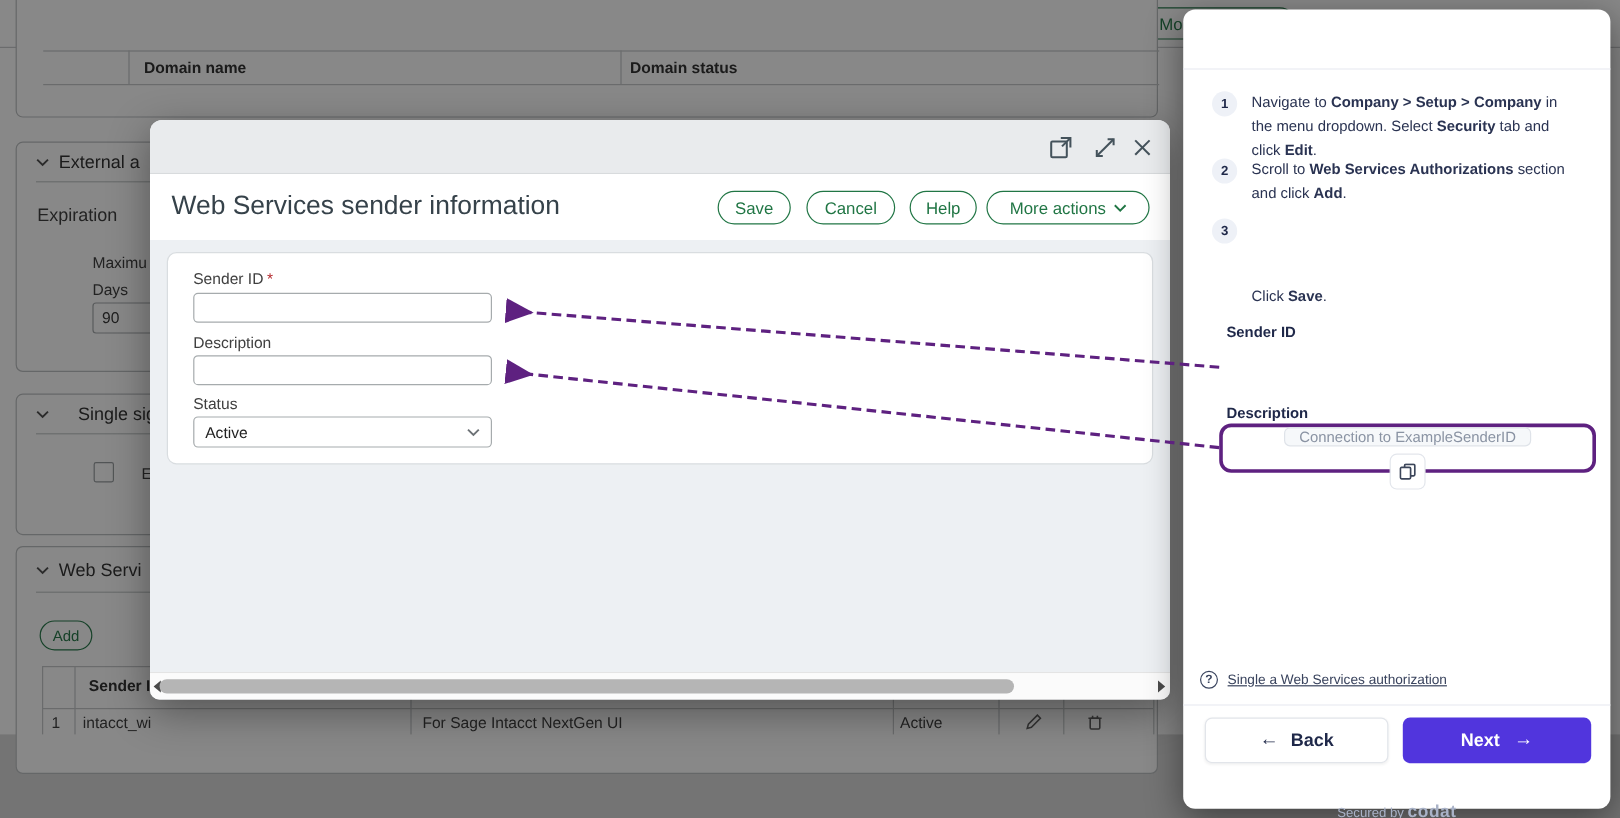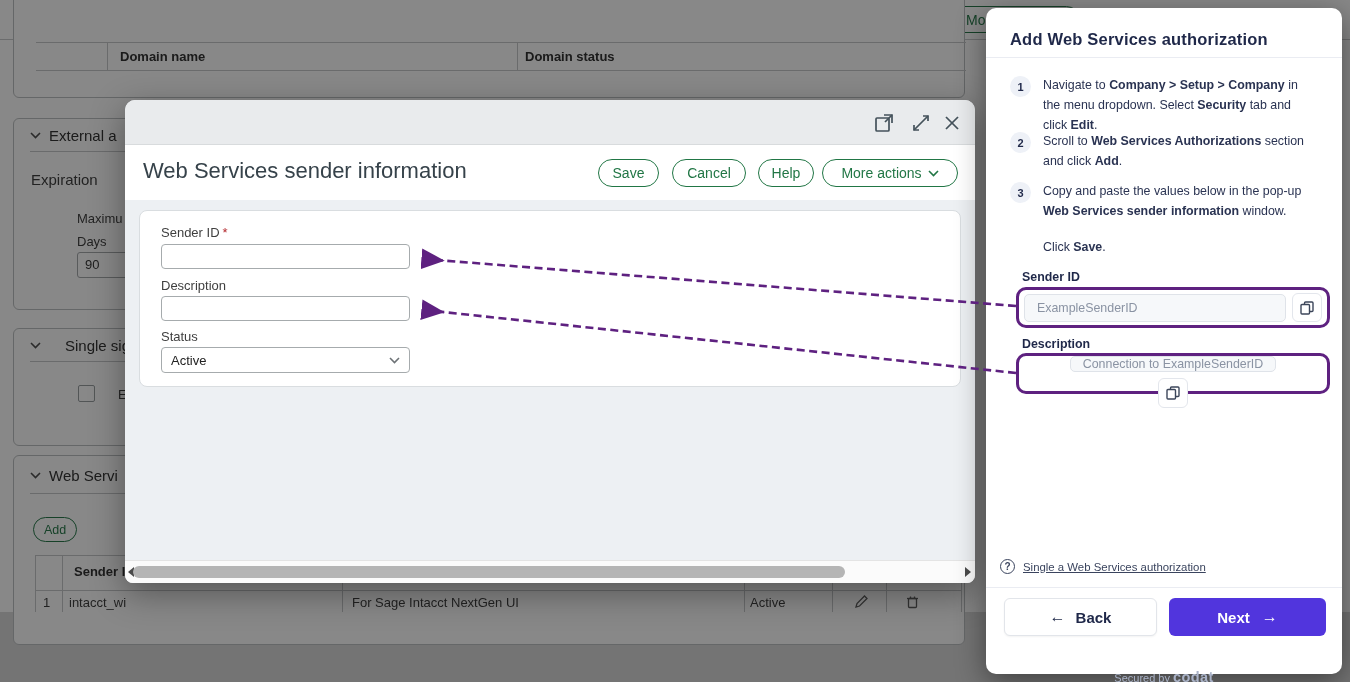--- a/index.html
+++ b/index.html
@@ -231,47 +231,36 @@
   </div>
 
   <div class="m-scroll">
     <div class="sb-arrow sb-left"></div>
     <div class="thumb"></div>
     <div class="sb-arrow sb-right"></div>
   </div>
 </div>
 
 <div class="panel">
-  <div class="panel-title">Add Web Services authorization</div>
   <div class="p-div" style="top:49px;"></div>
 
   <div class="step" style="top:67px;">
     <div class="badge">1</div>
     <div class="step-text"><span>Navigate to </span><b>Company &gt; Setup &gt; Company</b><span> in the menu dropdown. Select </span><b>Security</b><span> tab and click </span><b>Edit</b><span>.</span></div>
   </div>
   <div class="step" style="top:123px;">
     <div class="badge">2</div>
     <div class="step-text"><span>Scroll to </span><b>Web Services Authorizations</b><span> section and click </span><b>Add</b><span>.</span></div>
   </div>
   <div class="step" style="top:173px;">
     <div class="badge">3</div>
-    <div class="step-text"><span>Copy and paste the values below in the pop-up </span><b>Web Services sender information</b><span> window.</span></div>
   </div>
   <div class="step-text" style="position:absolute;left:57px;top:229px;text-align:center;"><span>Click </span><b>Save</b><span>.</span></div>
 
   <div class="p-label" style="top:262px;">Sender ID</div>
-  <div class="copybox" style="top:279px;">
-    <div class="copy-field">ExampleSenderID</div>
-    <div class="copy-btn">
-      <svg viewBox="0 0 14 14">
-          <rect x="4.5" y="1" width="8.5" height="9.5" rx="1"></rect>
-          <rect x="1" y="3.5" width="8.5" height="9.5" rx="1" style="fill:#fff"></rect>
-        </svg>
-    </div>
-  </div>
 
   <div class="p-label" style="top:329px;">Description</div>
   <div class="copybox" style="top:345px;flex-direction:column;">
     <div class="copy-field">Connection to ExampleSenderID</div>
     <div class="copy-btn">
       <svg viewBox="0 0 14 14">
           <rect x="4.5" y="1" width="8.5" height="9.5" rx="1"></rect>
           <rect x="1" y="3.5" width="8.5" height="9.5" rx="1" style="fill:#fff"></rect>
         </svg>
     </div>

